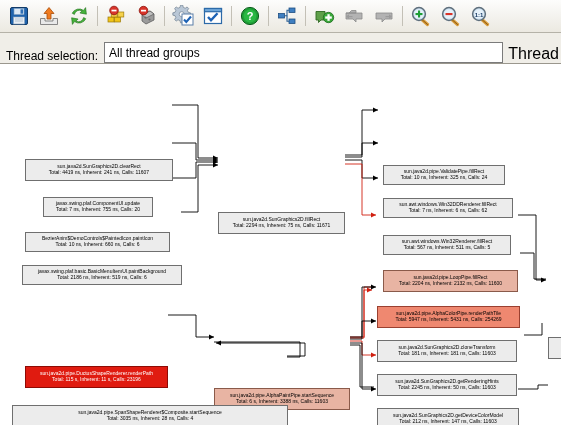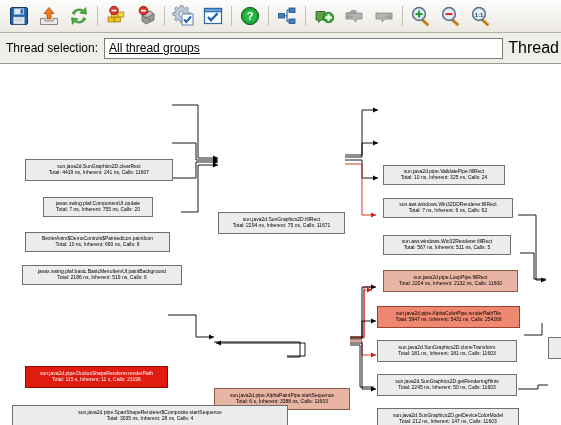--- a/index.html
+++ b/index.html
@@ -37,40 +37,39 @@
   }
   .tb-gap { width: 4px; flex: 0 0 auto; }
 
   
   .selbar {
     position: absolute; left: 0; top: 33px;
     width: 561px; height: 31px;
     background: #f0eee8;
     border-bottom: 1px solid #9a978d;
     box-sizing: border-box;
-    display: flex; align-items: center;
+    display: flex; align-items: flex-end;
     padding: 0 0 0 6px;
   }
   .selbar-label {
     font-size: 12px; color: #000;
     white-space: nowrap;
     margin-right: 6px;
   }
   .selbar-combo {
     flex: 1 1 auto;
     height: 21px;
     background: #ffffff;
     border: 1px solid #7b7b7b;
     box-sizing: border-box;
     display: flex; align-items: center;
     padding-left: 4px;
     font-size: 12px;
     color: #000;
     min-width: 0;
-    text-decoration: underline;
   }
   .selbar-label2 {
     font-size: 16px;
     color: #000;
     white-space: nowrap;
     padding: 0 2px 0 5px;
   }
 
   
   .canvas {

